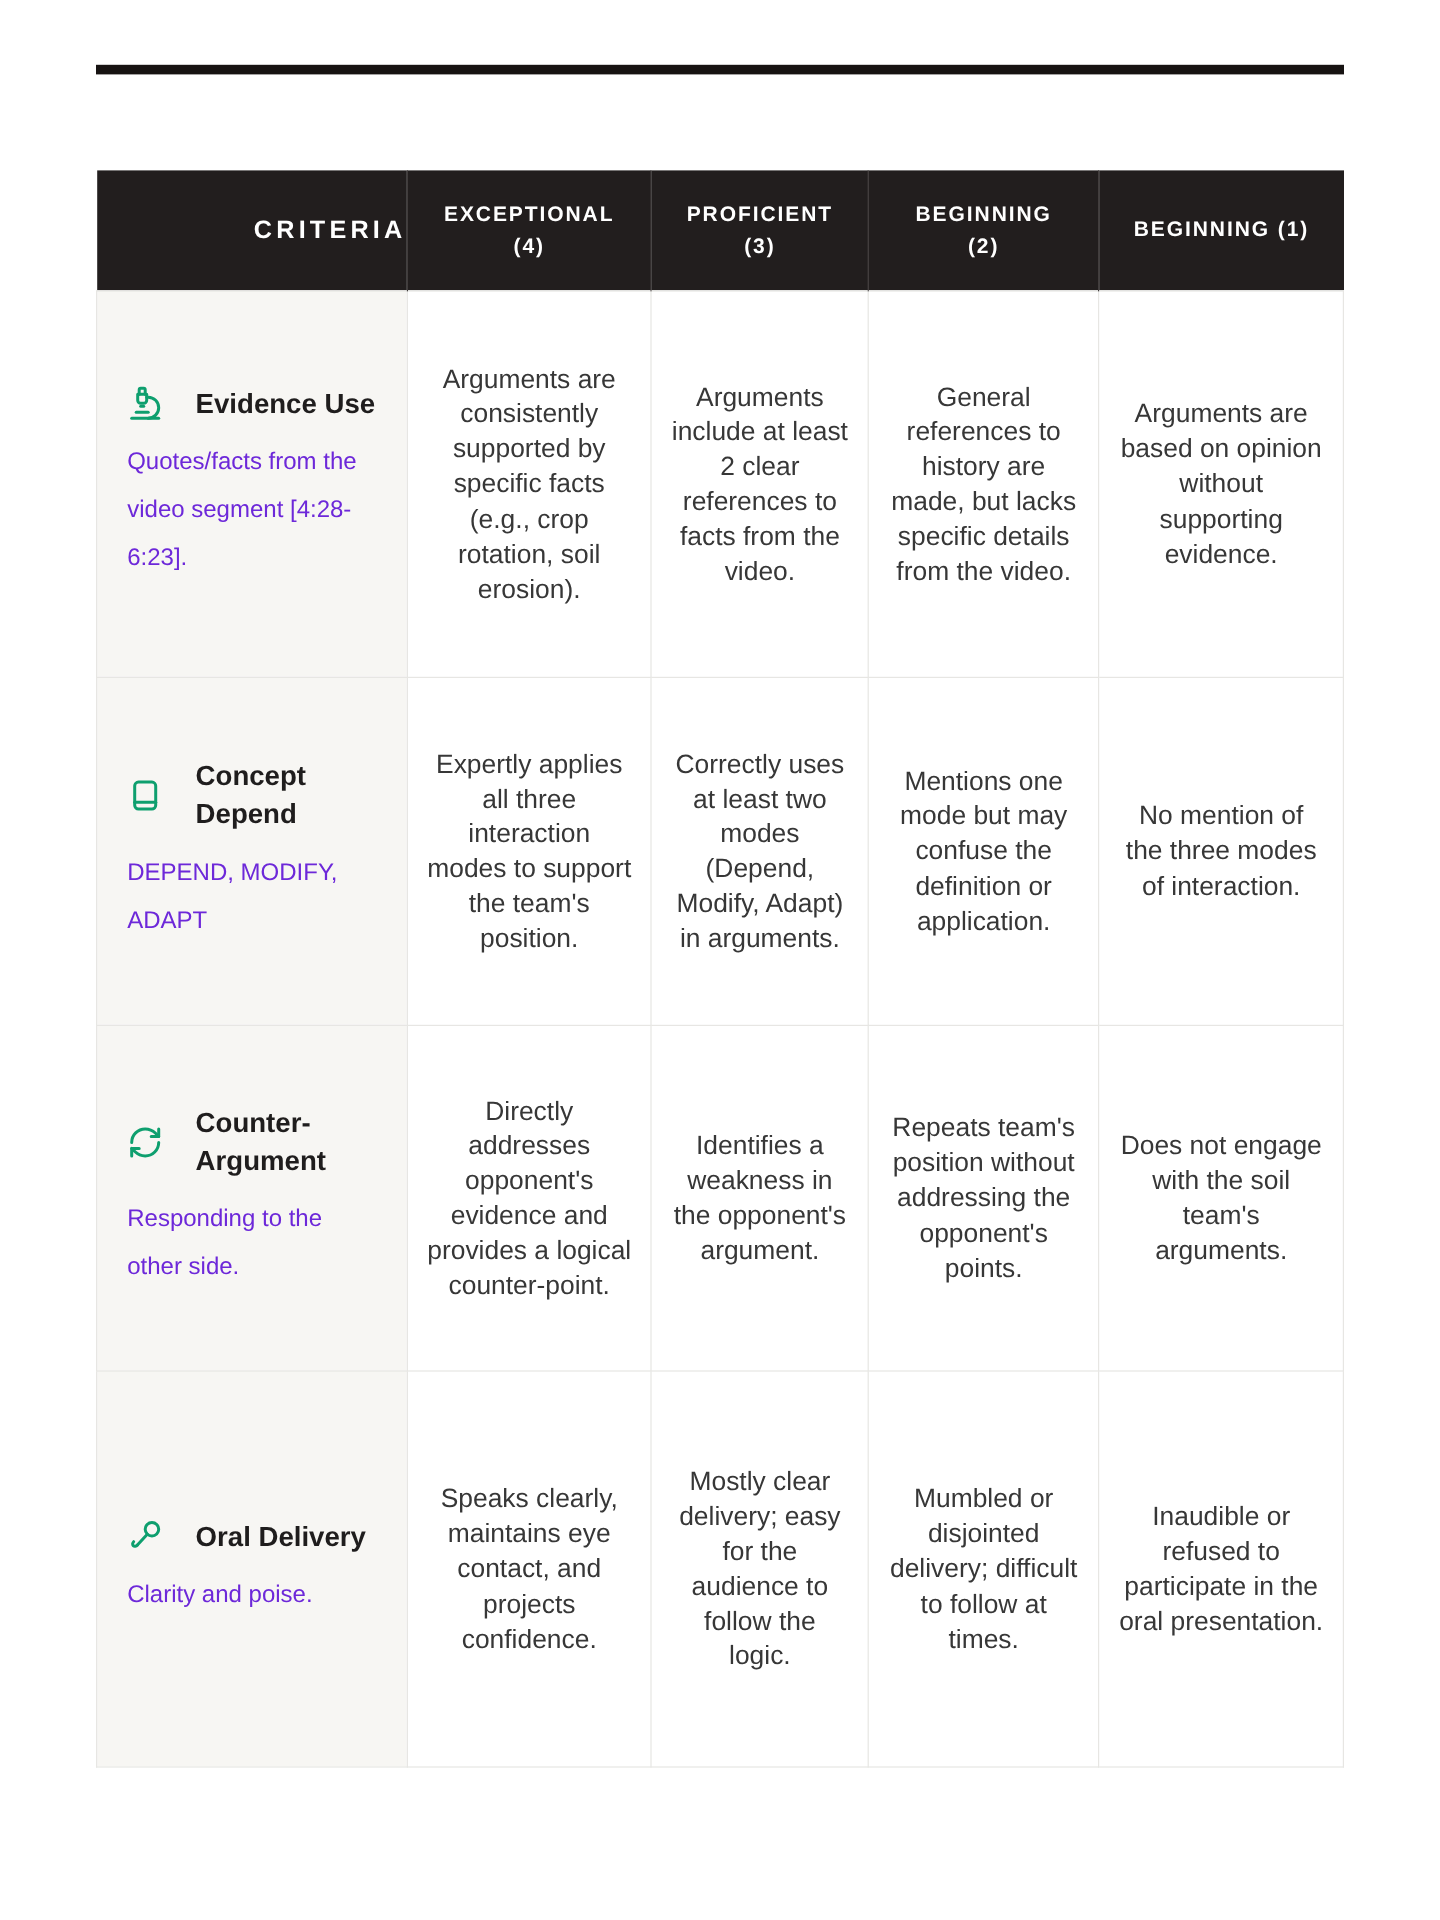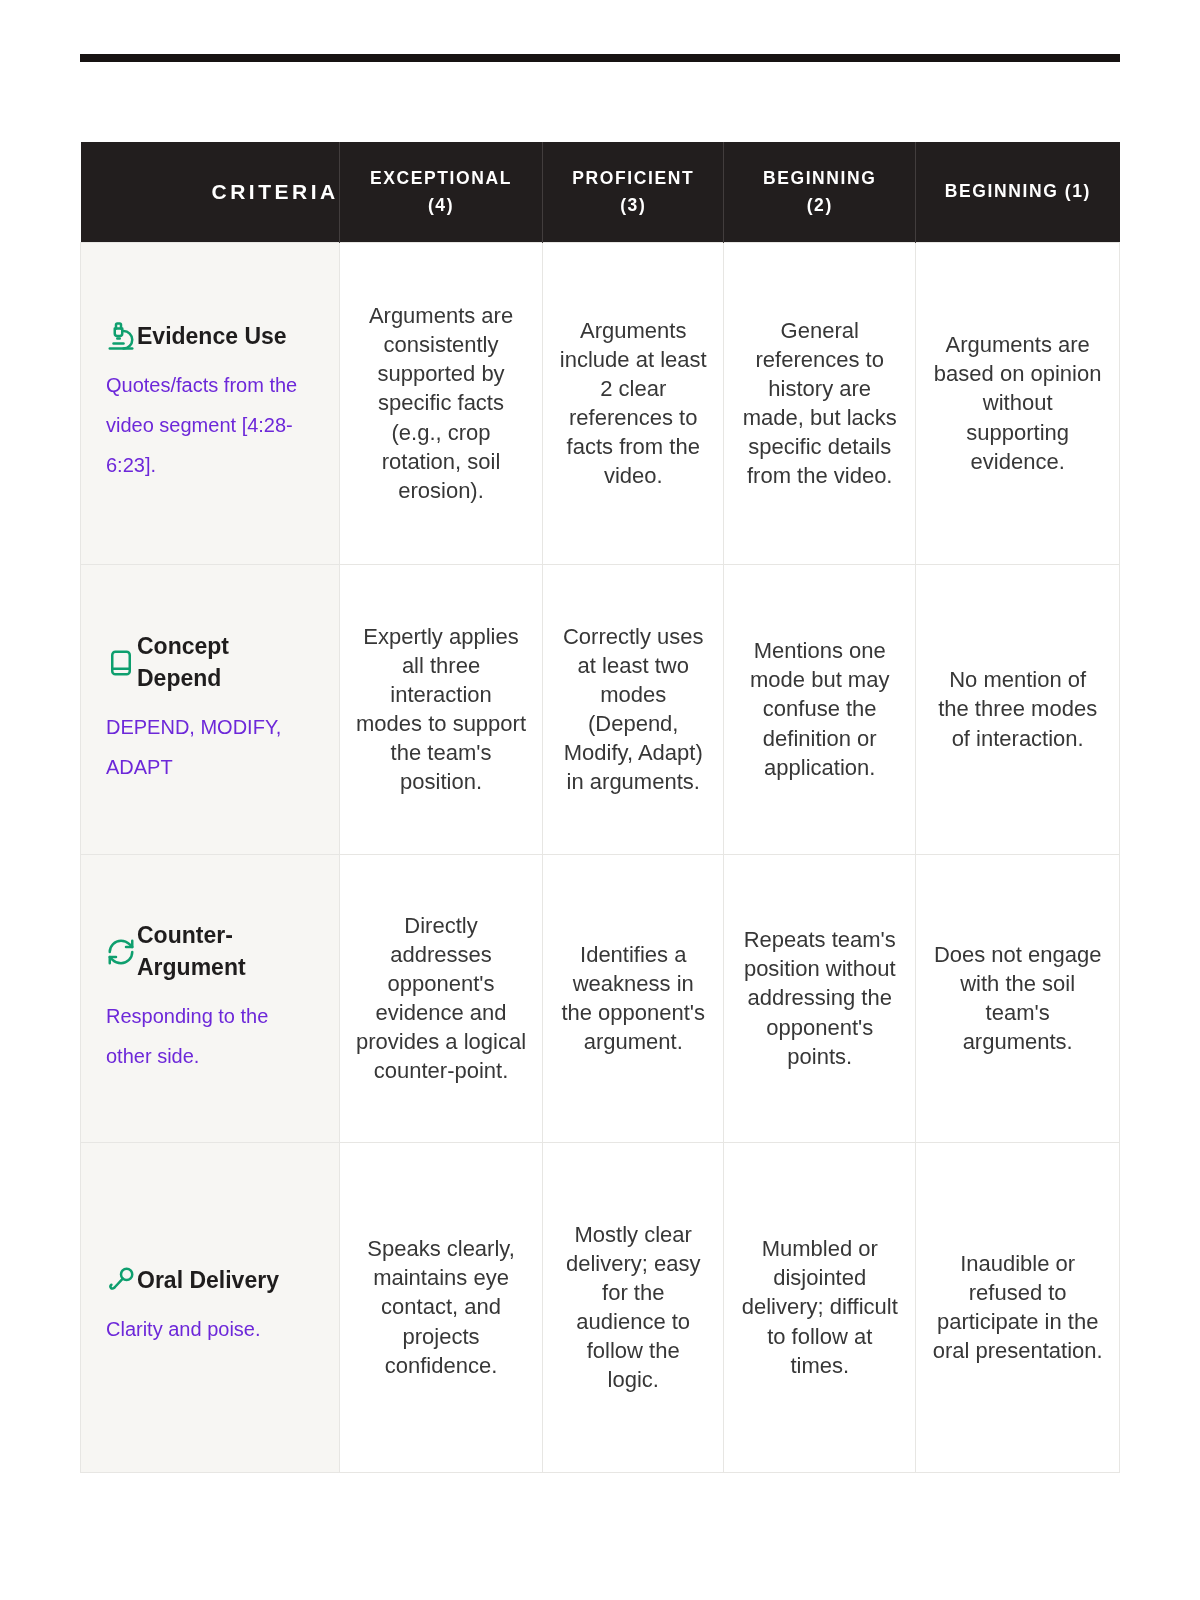--- a/index.html
+++ b/index.html
@@ -82,21 +82,21 @@
   tr.r-3 { height: 288px; }
   tr.r-4 { height: 330px; }
 
   td.criteria-cell {
     background: #f7f6f3;
     padding: 20px 22px 20px 25px;
   }
   .crit-head {
     display: flex;
     align-items: center;
-    gap: 1px;
+    gap: 27px;
   }
   .crit-icon {
     flex: 0 0 auto;
     width: 30px; height: 30px;
     color: #0e9f6e;
   }
   .crit-icon svg { width: 30px; height: 30px; display: block; }
   .crit-title {
     font-size: 23px;
     font-weight: 700;

